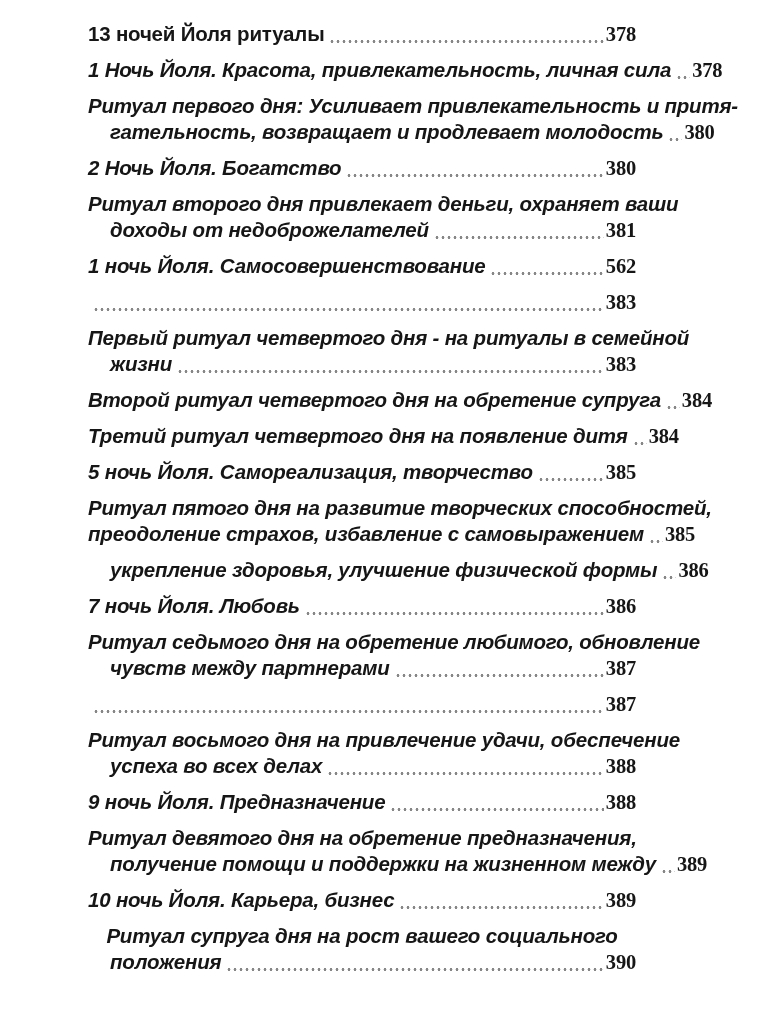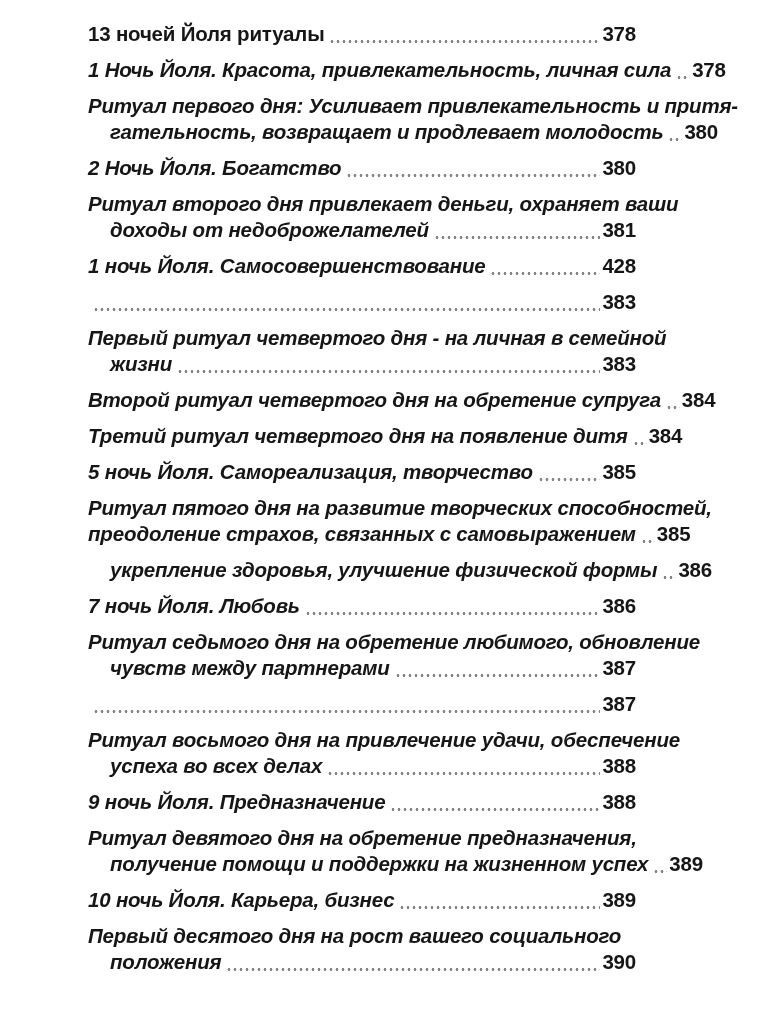--- a/index.html
+++ b/index.html
@@ -26,20 +26,21 @@
     font-size: 20.5px;
     line-height: 26px;
     letter-spacing: -0.2px;
     margin-bottom: 10px;
   }
   .entry.italic {
     font-style: italic;
   }
   .line.first {
     white-space: nowrap;
+    text-align: center;
   }
   .line.last {
     display: flex;
     align-items: baseline;
   }
   .line.last.indent .txt {
     padding-left: 22px;
   }
   .txt {
     white-space: nowrap;
@@ -53,20 +54,21 @@
     background-image: radial-gradient(circle, #878787 1.3px, rgba(0,0,0,0) 1.6px);
     background-size: 6px 3px;
     background-position: left center;
     background-repeat: repeat-x;
     min-width: 14px;
   }
   .pagenum {
     flex: 0 0 auto;
     font-style: normal;
     white-space: nowrap;
+    font-family: Liberation Serif, serif;
   }
 </style>
 </head>
 <body>
 
 <main class="page">
   <section class="toc" id="toc-list">
   <div class="entry">
 
     <div class="line last">
@@ -110,34 +112,34 @@
       <span class="leader"></span>
       <span class="pagenum">381</span>
     </div>
   </div>
 
   <div class="entry italic">
 
     <div class="line last">
       <span class="txt">1 ночь Йоля. Самосовершенствование</span>
       <span class="leader"></span>
-      <span class="pagenum">428</span>
+      <span class="pagenum">562</span>
     </div>
   </div>
 
   <div class="entry italic">
 
     <div class="line last">
       <span class="leader"></span>
       <span class="pagenum">383</span>
     </div>
   </div>
 
   <div class="entry italic">
-    <div class="line first">Первый ритуал четвертого дня - на личная в семейной</div>
+    <div class="line first">Первый ритуал четвертого дня - на ритуалы в семейной</div>
     <div class="line last indent">
       <span class="txt">жизни</span>
       <span class="leader"></span>
       <span class="pagenum">383</span>
     </div>
   </div>
 
   <div class="entry italic">
 
     <div class="line last">
@@ -161,21 +163,21 @@
     <div class="line last">
       <span class="txt">5 ночь Йоля. Самореализация, творчество</span>
       <span class="leader"></span>
       <span class="pagenum">385</span>
     </div>
   </div>
 
   <div class="entry italic">
     <div class="line first">Ритуал пятого дня на развитие творческих способностей,</div>
     <div class="line last">
-      <span class="txt">преодоление страхов, связанных с самовыражением</span>
+      <span class="txt">преодоление страхов, избавление с самовыражением</span>
       <span class="leader"></span>
       <span class="pagenum">385</span>
     </div>
   </div>
 
   <div class="entry italic">
     <div class="line last indent">
       <span class="txt">укрепление здоровья, улучшение физической формы</span>
       <span class="leader"></span>
       <span class="pagenum">386</span>
@@ -222,37 +224,37 @@
     <div class="line last">
       <span class="txt">9 ночь Йоля. Предназначение</span>
       <span class="leader"></span>
       <span class="pagenum">388</span>
     </div>
   </div>
 
   <div class="entry italic">
     <div class="line first">Ритуал девятого дня на обретение предназначения,</div>
     <div class="line last indent">
-      <span class="txt">получение помощи и поддержки на жизненном успех</span>
+      <span class="txt">получение помощи и поддержки на жизненном между</span>
       <span class="leader"></span>
       <span class="pagenum">389</span>
     </div>
   </div>
 
   <div class="entry italic">
 
     <div class="line last">
       <span class="txt">10 ночь Йоля. Карьера, бизнес</span>
       <span class="leader"></span>
       <span class="pagenum">389</span>
     </div>
   </div>
 
   <div class="entry italic">
-    <div class="line first">Первый десятого дня на рост вашего социального</div>
+    <div class="line first">Ритуал супруга дня на рост вашего социального</div>
     <div class="line last indent">
       <span class="txt">положения</span>
       <span class="leader"></span>
       <span class="pagenum">390</span>
     </div>
   </div>
 </section>
 </main>
 
 </body></html>

